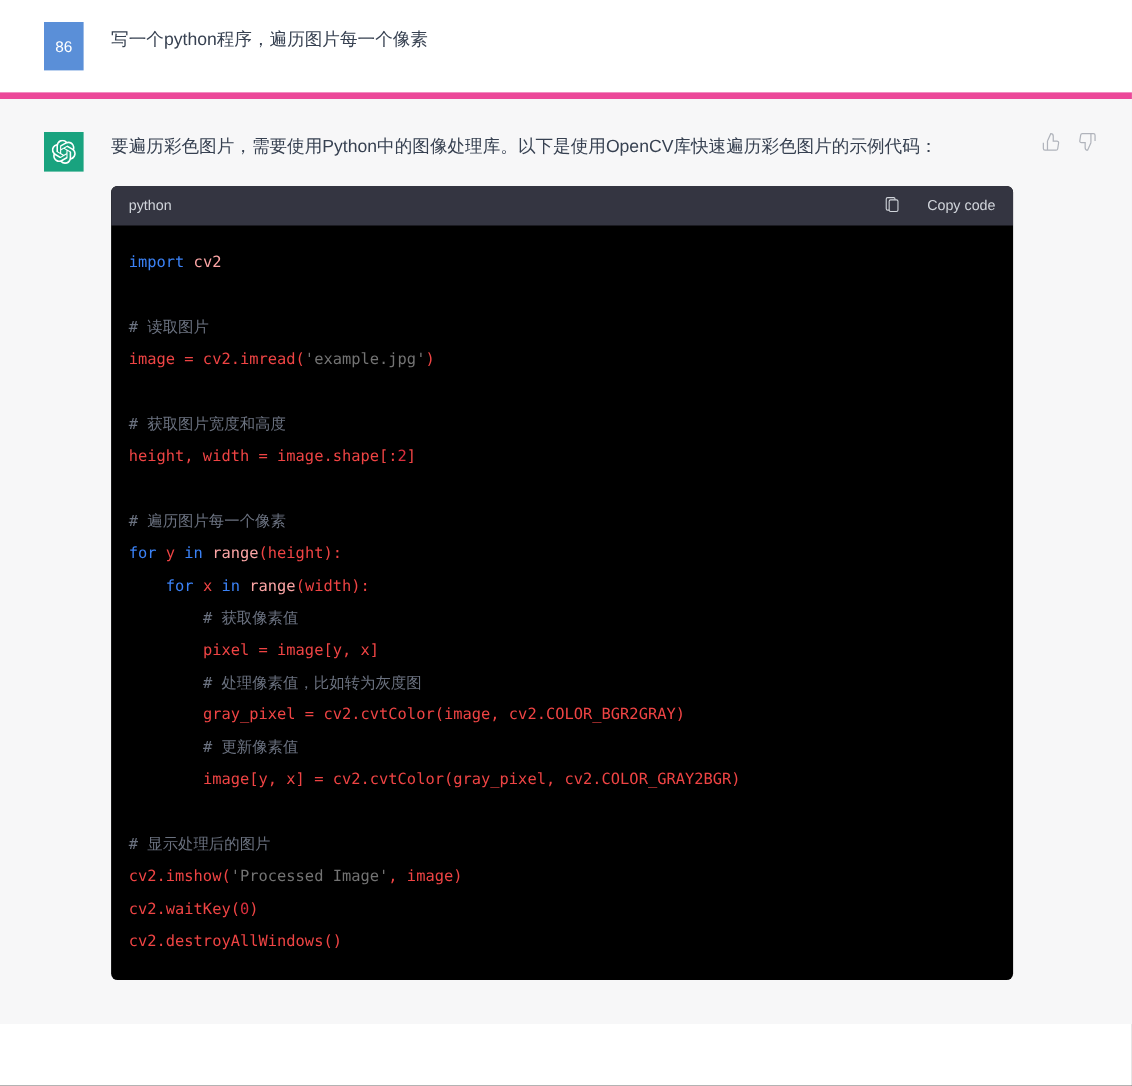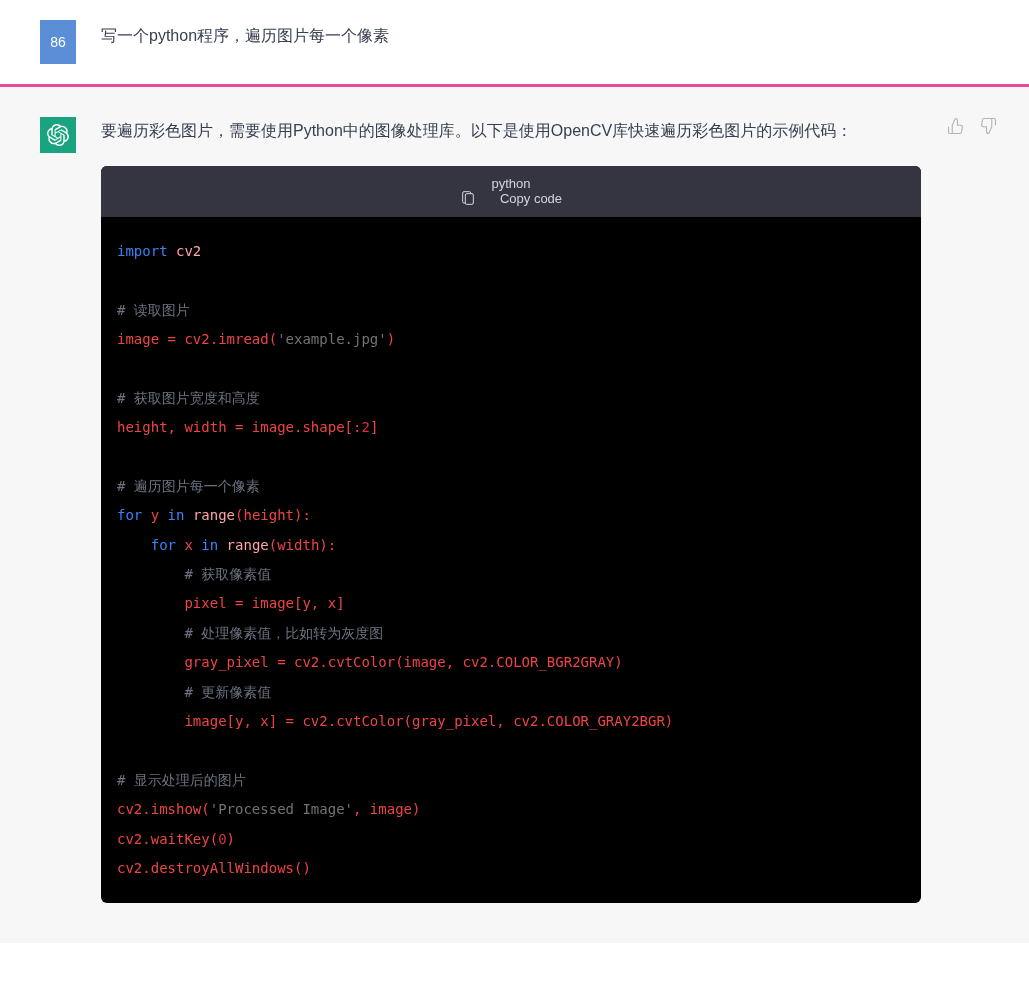--- a/index.html
+++ b/index.html
@@ -29,21 +29,21 @@
     .user-prompt {
       font-size: 16px;
       color: #374151;
       padding-top: 6px;
     }
     .assistant-section {
       background: #f7f7f8;
       padding: 30px 44px 40px 40px;
       display: flex;
       gap: 25px;
-      border-top: 3px solid #ec4899;
+      border-top: 6px solid #ec4899;
       position: relative;
     }
     .assistant-avatar {
       width: 36px;
       height: 36px;
       background: #19a37f;
       display: flex;
       align-items: center;
       justify-content: center;
       flex-shrink: 0;
@@ -89,21 +89,20 @@
       overflow: hidden;
     }
     .code-header {
       background: #343541;
       display: flex;
       justify-content: space-between;
       align-items: center;
       padding: 10px 16px;
       color: #d1d5db;
       font-size: 13px;
-      flex-direction: column;
     }
     .copy-btn {
       display: flex;
       align-items: center;
       gap: 24px;
       cursor: pointer;
       font-size: 13px;
       color: #d1d5db;
     }
     .copy-btn svg {

